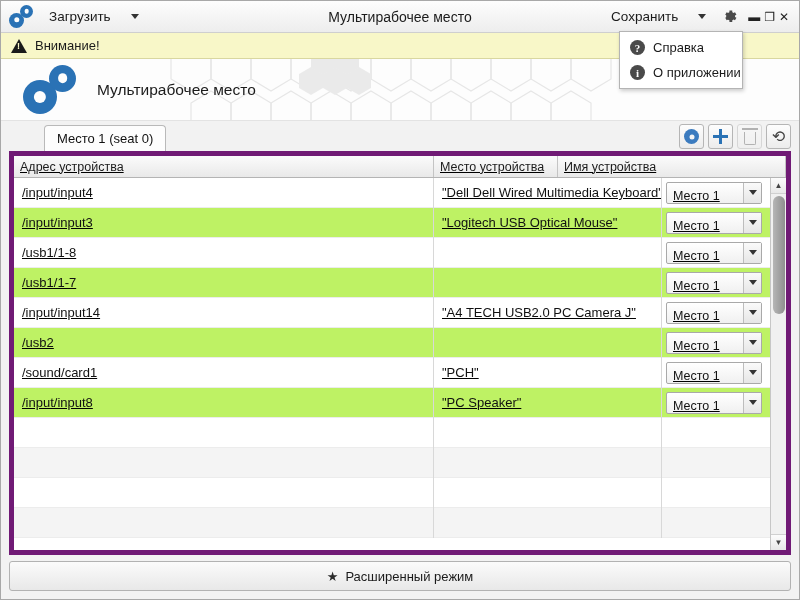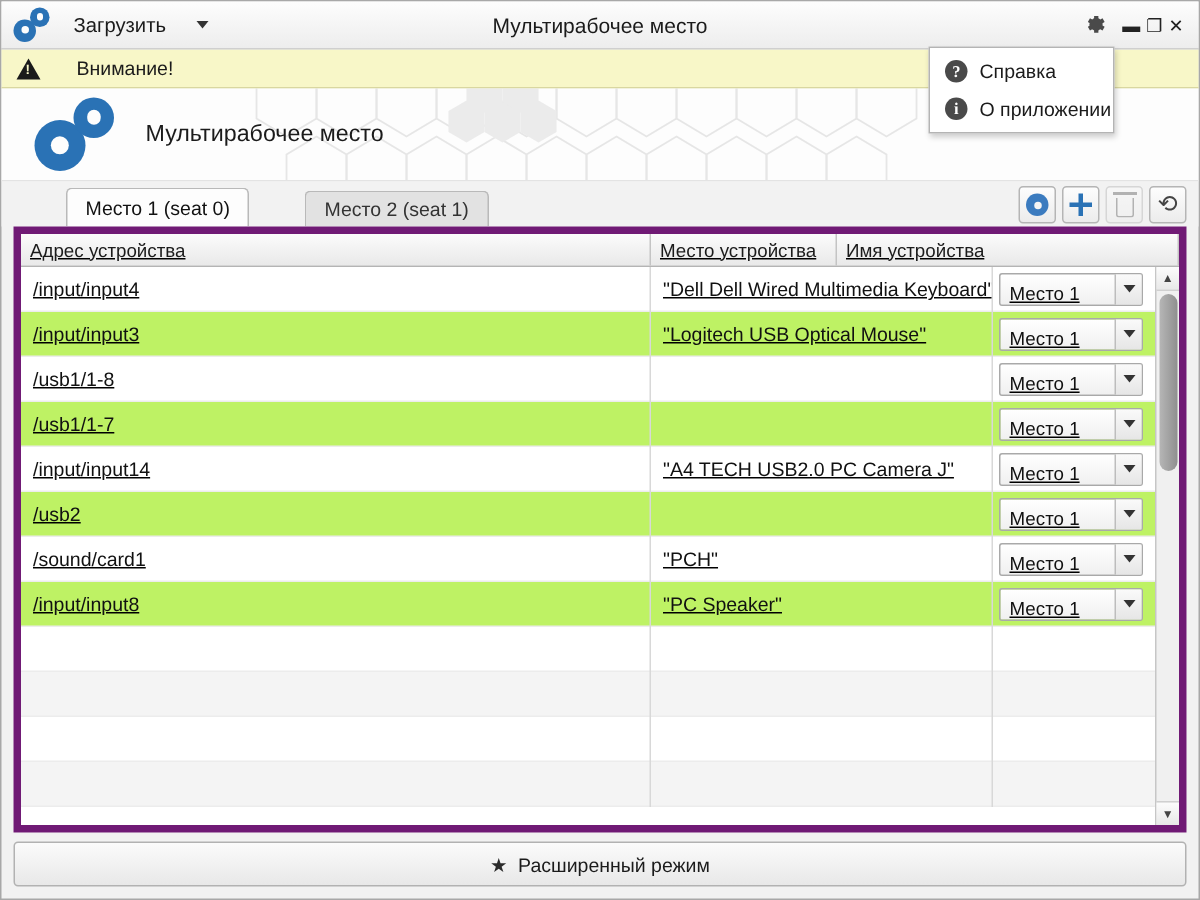--- a/index.html
+++ b/index.html
@@ -136,21 +136,21 @@
   }
 
   
   .warnbar {
     height: 26px;
     min-height: 26px;
     background: #f8f7c8;
     border-bottom: 1px solid #d9d7a0;
     display: flex;
     align-items: center;
-    gap: 24px;
+    gap: 8px;
     padding: 0 10px;
     font-size: 13px;
     color: #1b1b1b;
   }
   .warn-tri {
     width: 0; height: 0;
     border-left: 8px solid transparent;
     border-right: 8px solid transparent;
     border-bottom: 14px solid #1a1a1a;
     position: relative;
@@ -423,20 +423,24 @@
     </div>
 
     <div class="menu-btn">
       <span>Загрузить</span>
       <span class="caret"></span>
     </div>
 
     <div class="win-title">Мультирабочее место</div>
 
     <div class="titlebar-right">
+      <div class="menu-btn">
+        <span>Сохранить</span>
+        <span class="caret"></span>
+      </div>
       <div class="icon-gear-btn">
         <svg width="19" height="19" viewBox="0 0 20 20">
           <path fill="#4a4a4a" d="M10 6.6a3.4 3.4 0 1 0 0 6.8 3.4 3.4 0 0 0 0-6.8zm0 5.2a1.8 1.8 0 1 1 0-3.6 1.8 1.8 0 0 1 0 3.6z"></path>
           <path fill="#4a4a4a" d="M17.3 11.4l-1.5-.9c.1-.5.1-1 0-1.5l1.5-.9-1.5-2.6-1.6.8c-.4-.3-.8-.6-1.3-.8V3.8h-3v1.7c-.5.2-.9.5-1.3.8l-1.6-.8-1.5 2.6 1.5.9c-.1.5-.1 1 0 1.5l-1.5.9 1.5 2.6 1.6-.8c.4.3.8.6 1.3.8v1.7h3v-1.7c.5-.2.9-.5 1.3-.8l1.6.8 1.5-2.6z"></path>
         </svg>
       </div>
       <div class="win-ctrls">
         <span class="wc">▬</span>
         <span class="wc">❐</span>
         <span class="wc">✕</span>
@@ -497,23 +501,20 @@
       <span class="gear bg1"></span>
       <span class="gear bg2"></span>
     </div>
     <div class="banner-title">Мультирабочее место</div>
   </div>
 
   <div class="tabrow">
     <div class="tab active">
       <span>Место 1 (seat 0)</span>
     </div>
-    <div class="tab">
-      <span>Место 2 (seat 1)</span>
-    </div>
 
     <div class="toolbar">
       <div class="tb-btn">
         <span class="small-gear"></span>
       </div>
       <div class="tb-btn">
         <span>
           <span class="plus-v"></span>
             <span class="plus-h"></span>
         </span>

